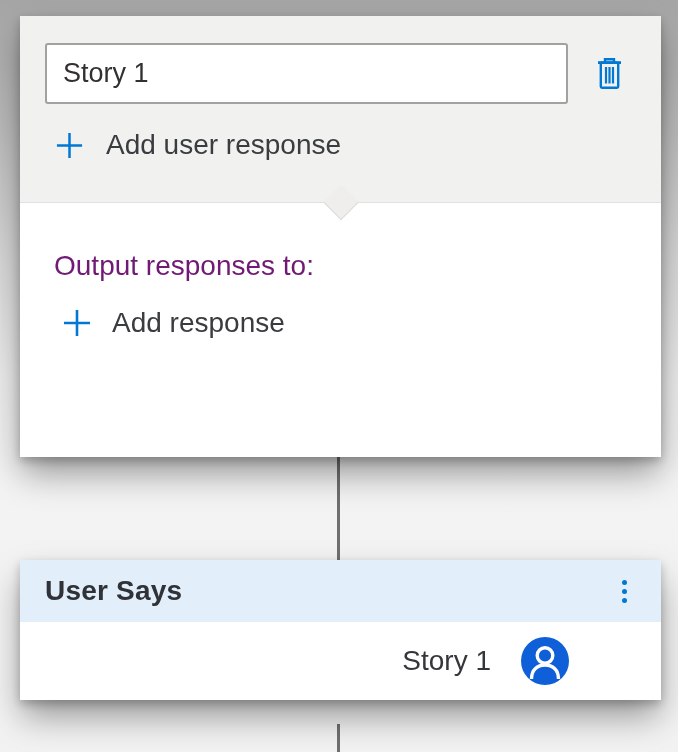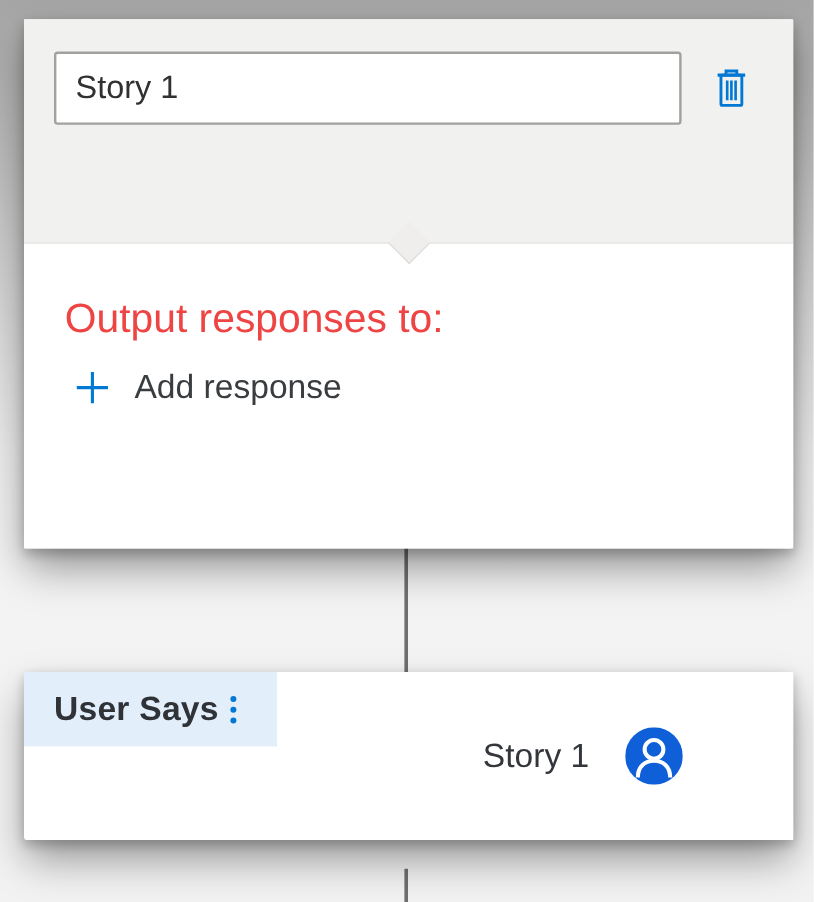--- a/index.html
+++ b/index.html
@@ -19,21 +19,21 @@
   .connector.seg-bottom { left:337px; top:724px; height:28px; }
   .card {
     position:absolute;
     left:20px;
     width:641px;
     background:#ffffff;
     border-radius:2px;
     box-shadow:0 18px 32px -2px rgba(0,0,0,0.38), 0 4px 10px rgba(0,0,0,0.22);
   }
   .card-responses { top:16px; height:441px; display:flex; flex-direction:column; }
-  .card-says { top:560px; height:140px; display:flex; flex-direction:row; }
+  .card-says { top:560px; height:140px; display:flex; flex-direction:column; }
   .card-header {
     height:63px;
     flex:0 0 auto;
     background:#e3eefb;
     display:flex;
     align-items:center;
     justify-content:space-between;
     padding:0 24px 0 25px;
   }
   .card-says .card-header { height:62px; }
@@ -102,22 +102,22 @@
     background:none; border:none;
     font-family:"Liberation Sans", sans-serif;
   }
   .add-link .plus { color:#0078d4; line-height:0; }
   .white-section {
     flex:1 1 auto;
     background:#ffffff;
     padding:46px 0 0 34px;
   }
   .output-label {
-    font-size:34px;
-    color:#ef4444;
+    font-size:28px;
+    color:#701a75;
     line-height:34px;
   }
   .white-section .add-link { margin:24px 0 0 8px; gap:20px; }
   .says-body {
     flex:1 1 auto;
     background:#ffffff;
     display:flex;
     align-items:center;
     justify-content:flex-end;
     gap:30px;
@@ -141,20 +141,28 @@
         <svg width="27" height="33" viewBox="0 0 27 33" fill="none" stroke="currentColor">
           <path d="M9 5.2 V2.2 h9 v3" stroke-width="2.4"></path>
           <line x1="2" y1="5.6" x2="25" y2="5.6" stroke-width="2.8"></line>
           <rect x="4.8" y="5.6" width="17.4" height="25.2" rx="1.2" stroke-width="2.4"></rect>
           <line x1="10" y1="10" x2="10" y2="26.5" stroke-width="2.2"></line>
           <line x1="13.5" y1="10" x2="13.5" y2="26.5" stroke-width="2.2"></line>
           <line x1="17" y1="10" x2="17" y2="26.5" stroke-width="2.2"></line>
         </svg>
       </button>
     </div>
+    <button class="add-link">
+      <span class="plus">
+        <svg width="29" height="29" viewBox="0 0 30 30" fill="none" stroke="currentColor">
+          <path d="M15 2 v26 M2 15 h26" stroke-width="2.6"></path>
+        </svg>
+      </span>
+      <span>Add user response</span>
+    </button>
     <div class="notch"></div>
   </div>
 
   <div class="white-section">
     <div class="output-label">Output responses to:</div>
     <button class="add-link">
       <span class="plus">
         <svg width="30" height="30" viewBox="0 0 30 30" fill="none" stroke="currentColor">
           <path d="M15 2 v26 M2 15 h26" stroke-width="2.6"></path>
         </svg>

